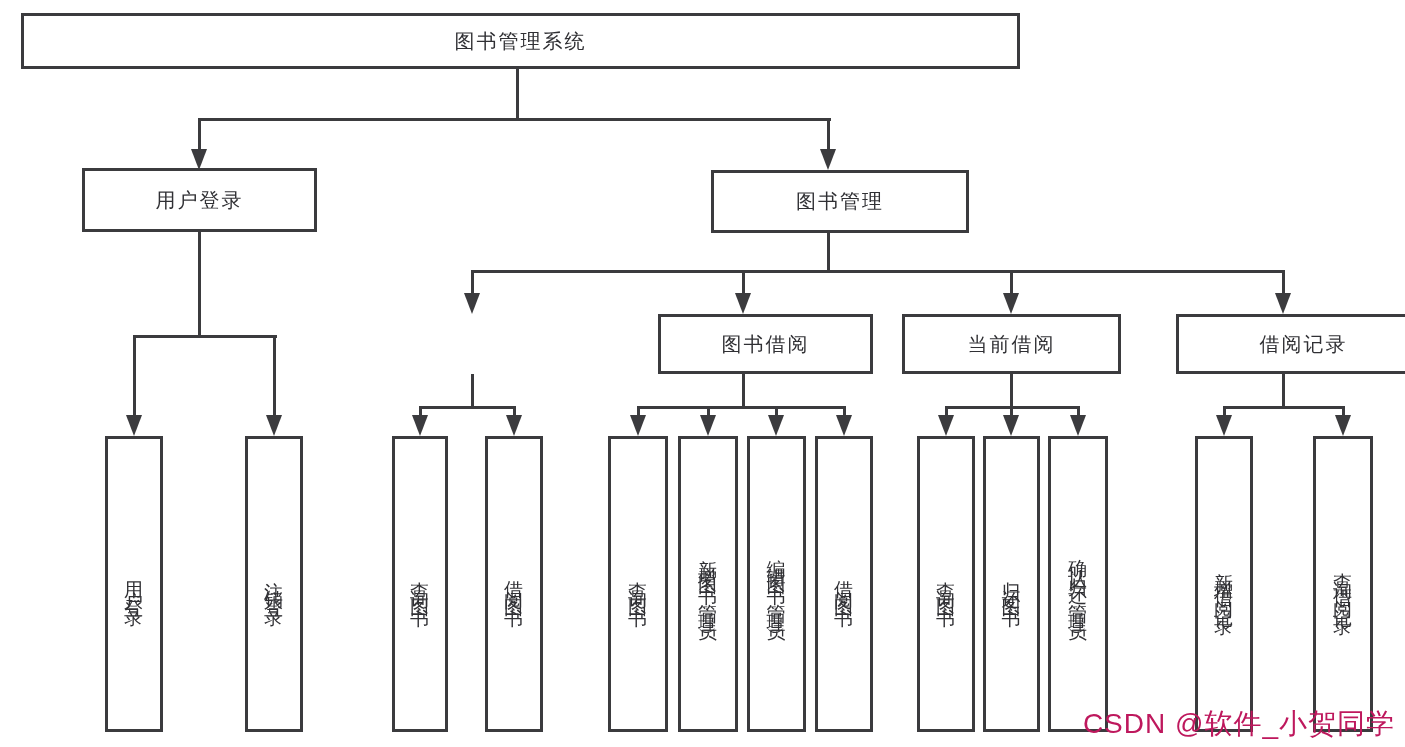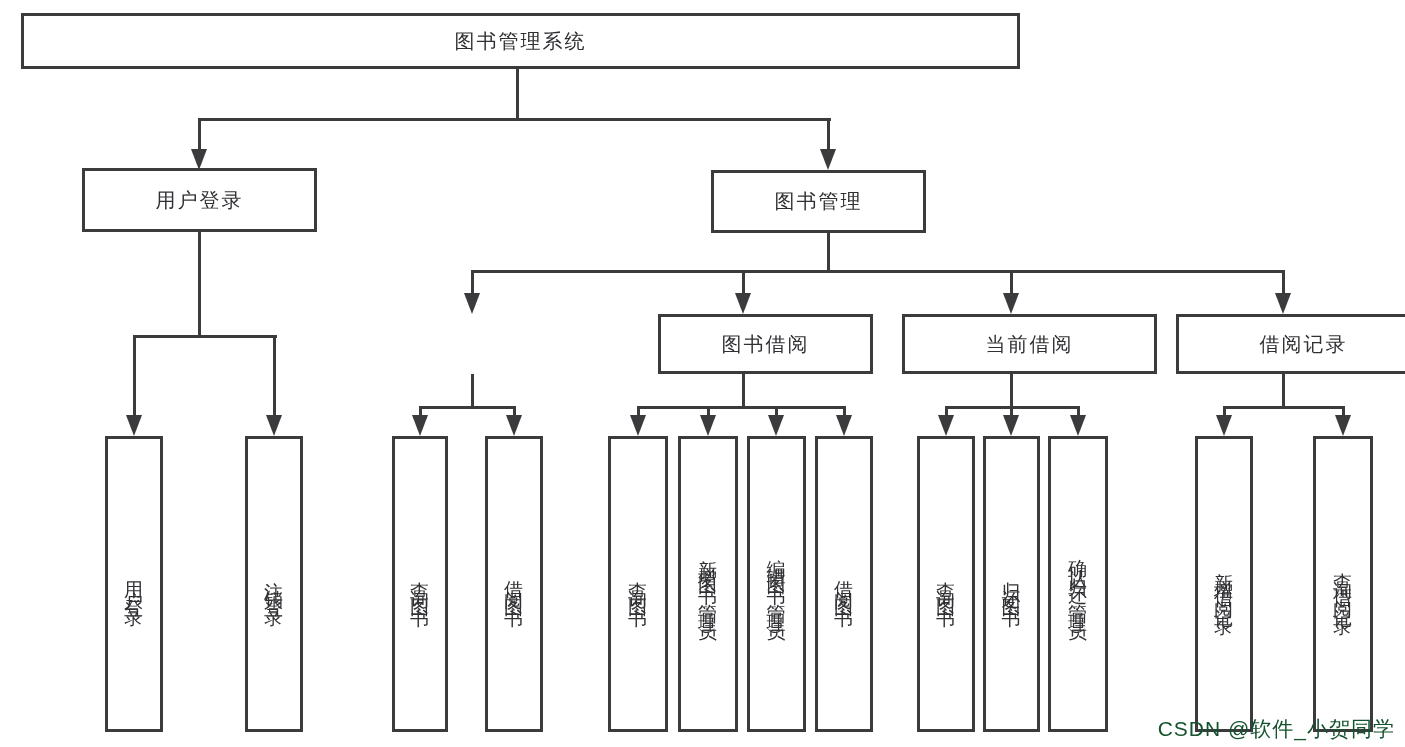--- a/index.html
+++ b/index.html
@@ -46,64 +46,64 @@
     width: 0; height: 0;
     border-left: 8px solid transparent;
     border-right: 8px solid transparent;
     border-top: 21px solid #3b3b3e;
     z-index: 1;
   }
   .watermark {
     position: absolute;
     right: 10px;
     bottom: 4px;
-    font-size: 21px;
+    font-size: 28px;
     letter-spacing: 1px;
-    color: #14532d;
+    color: #be185d;
     z-index: 3;
     white-space: nowrap;
   }
 </style>
 </head>
 <body>
 
 <div class="canvas">
 
   <div class="box h" style="left:21px;top:13px;width:999px;height:56px;">图书管理系统</div>
 
   <div class="lv" style="left:516px;top:69px;height:52px;"></div>
   <div class="lh" style="left:198px;top:118px;width:633px;"></div>
   <div class="lv" style="left:198px;top:118px;height:36px;"></div>
   <div class="arw" style="left:191px;top:149px;"></div>
   <div class="lv" style="left:827px;top:118px;height:36px;"></div>
   <div class="arw" style="left:820px;top:149px;"></div>
 
   <div class="box h" style="left:82px;top:168px;width:235px;height:64px;">用户登录</div>
-  <div class="box h" style="left:711px;top:170px;width:215px;height:63px;">图书管理</div>
+  <div class="box h" style="left:711px;top:170px;width:258px;height:63px;">图书管理</div>
 
   <div class="lv" style="left:198px;top:232px;height:106px;"></div>
   <div class="lh" style="left:133px;top:335px;width:144px;"></div>
   <div class="lv" style="left:133px;top:335px;height:84px;"></div>
   <div class="arw" style="left:126px;top:415px;"></div>
   <div class="lv" style="left:273px;top:335px;height:84px;"></div>
   <div class="arw" style="left:266px;top:415px;"></div>
 
   <div class="lv" style="left:827px;top:233px;height:40px;"></div>
   <div class="lh" style="left:471px;top:270px;width:814px;"></div>
   <div class="lv" style="left:471px;top:270px;height:26px;"></div>
   <div class="arw" style="left:464px;top:293px;"></div>
   <div class="lv" style="left:742px;top:270px;height:26px;"></div>
   <div class="arw" style="left:735px;top:293px;"></div>
   <div class="lv" style="left:1010px;top:270px;height:26px;"></div>
   <div class="arw" style="left:1003px;top:293px;"></div>
   <div class="lv" style="left:1282px;top:270px;height:26px;"></div>
   <div class="arw" style="left:1275px;top:293px;"></div>
 
   <div class="box h" style="left:636px;top:314px;width:215px;height:60px;margin-left:22px;">图书借阅</div>
-  <div class="box h" style="left:902px;top:314px;width:255px;height:60px;">当前借阅</div>
+  <div class="box h" style="left:902px;top:314px;width:219px;height:60px;">当前借阅</div>
   <div class="box h" style="left:1176px;top:314px;width:255px;height:60px;">借阅记录</div>
 
   <div class="lv" style="left:471px;top:374px;height:34px;"></div>
   <div class="lv" style="left:742px;top:374px;height:34px;"></div>
   <div class="lv" style="left:1010px;top:374px;height:34px;"></div>
   <div class="lv" style="left:1282px;top:374px;height:34px;"></div>
 
   <div class="lh" style="left:419px;top:406px;width:97px;"></div>
   <div class="lv" style="left:419px;top:406px;height:12px;"></div>
   <div class="arw" style="left:412px;top:415px;"></div>

